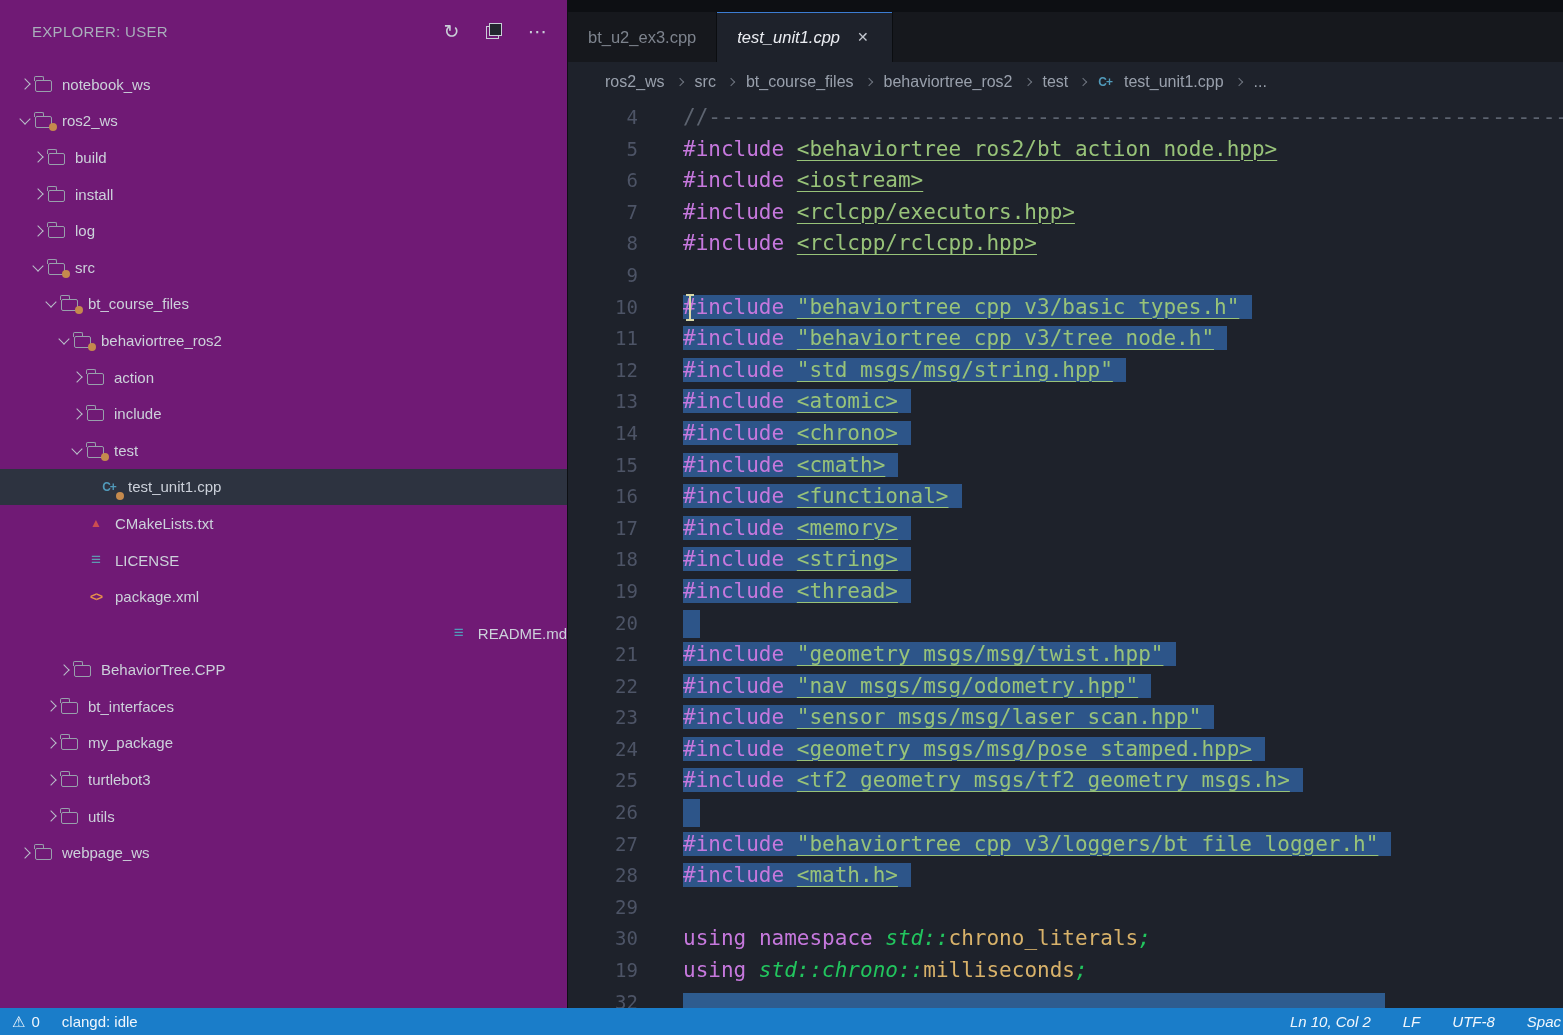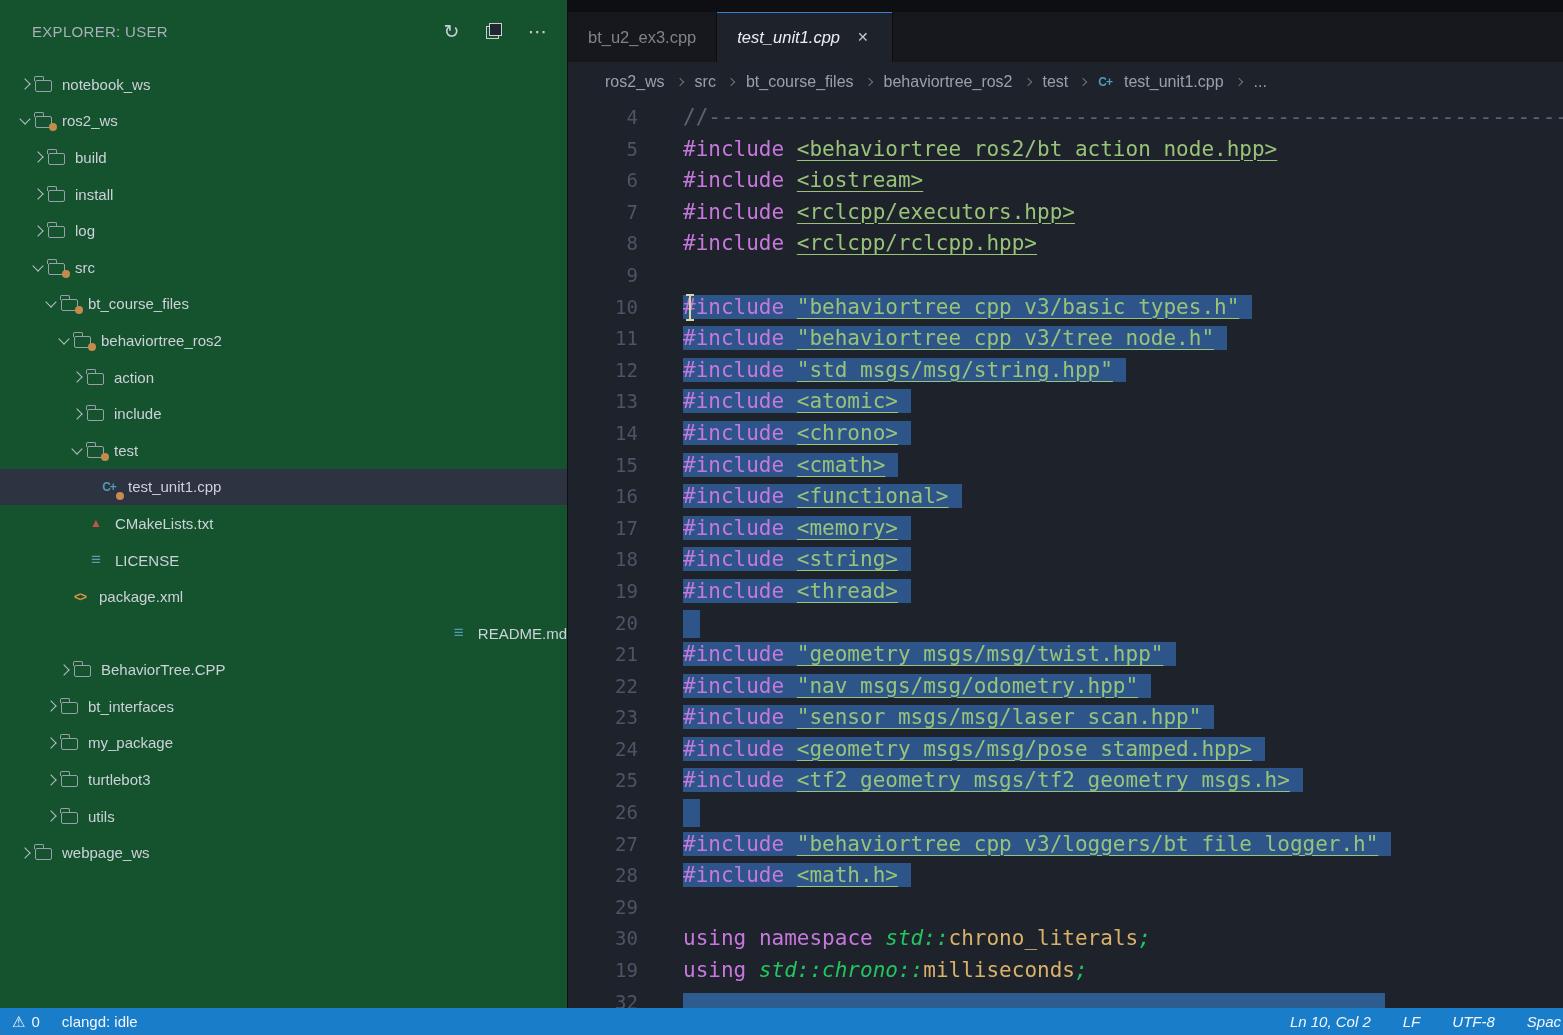--- a/index.html
+++ b/index.html
@@ -8,21 +8,21 @@
     width:1563px; height:1035px; overflow:hidden;
     background:#1e222b;
     font-family:"Liberation Sans", sans-serif;
     -webkit-font-smoothing:antialiased;
   }
   .app { display:flex; flex-direction:column; width:1563px; height:1035px; }
   .main { display:flex; flex:1; min-height:0; }
 
   
   .sidebar {
-    width:568px; flex:0 0 568px; background:#14532d;
+    width:568px; flex:0 0 568px; background:#701a75;
     border-right:1px solid #0d0f13; display:flex; flex-direction:column;
   }
   .sidebar-header {
     height:62px; display:flex; align-items:center;
     padding:0 20px 0 32px; color:#a9afbb; font-size:15px; letter-spacing:.3px;
   }
   .sidebar-title { flex:1; white-space:nowrap; }
   .hdr-icons { display:flex; align-items:center; gap:26px; }
   .hdr-icon { color:#c9ced7; font-size:19px; line-height:1; cursor:pointer; }
   .split-icon { position:relative; width:16px; height:16px; }
@@ -204,21 +204,21 @@
           <div class="tree-row" style="padding-left: 66px;">
             <span class="chev-box"></span>
             <span class="file-icon glyph-icon icon-cmake"></span>
             <span class="tree-label">CMakeLists.txt</span>
           </div>
           <div class="tree-row" style="padding-left: 66px;">
             <span class="chev-box"></span>
             <span class="file-icon glyph-icon icon-license"></span>
             <span class="tree-label">LICENSE</span>
           </div>
-          <div class="tree-row" style="padding-left: 50px;">
+          <div class="tree-row" style="padding-left: 66px;">
             <span class="chev-box"></span>
             <span class="file-icon glyph-icon icon-xml"></span>
             <span class="tree-label">package.xml</span>
           </div>
           <div class="tree-row" style="padding-left: 66px; justify-content: flex-end;">
             <span class="chev-box"></span>
             <span class="file-icon glyph-icon icon-md"></span>
             <span class="tree-label">README.md</span>
           </div>
           <div class="tree-row" style="padding-left: 53px;">

